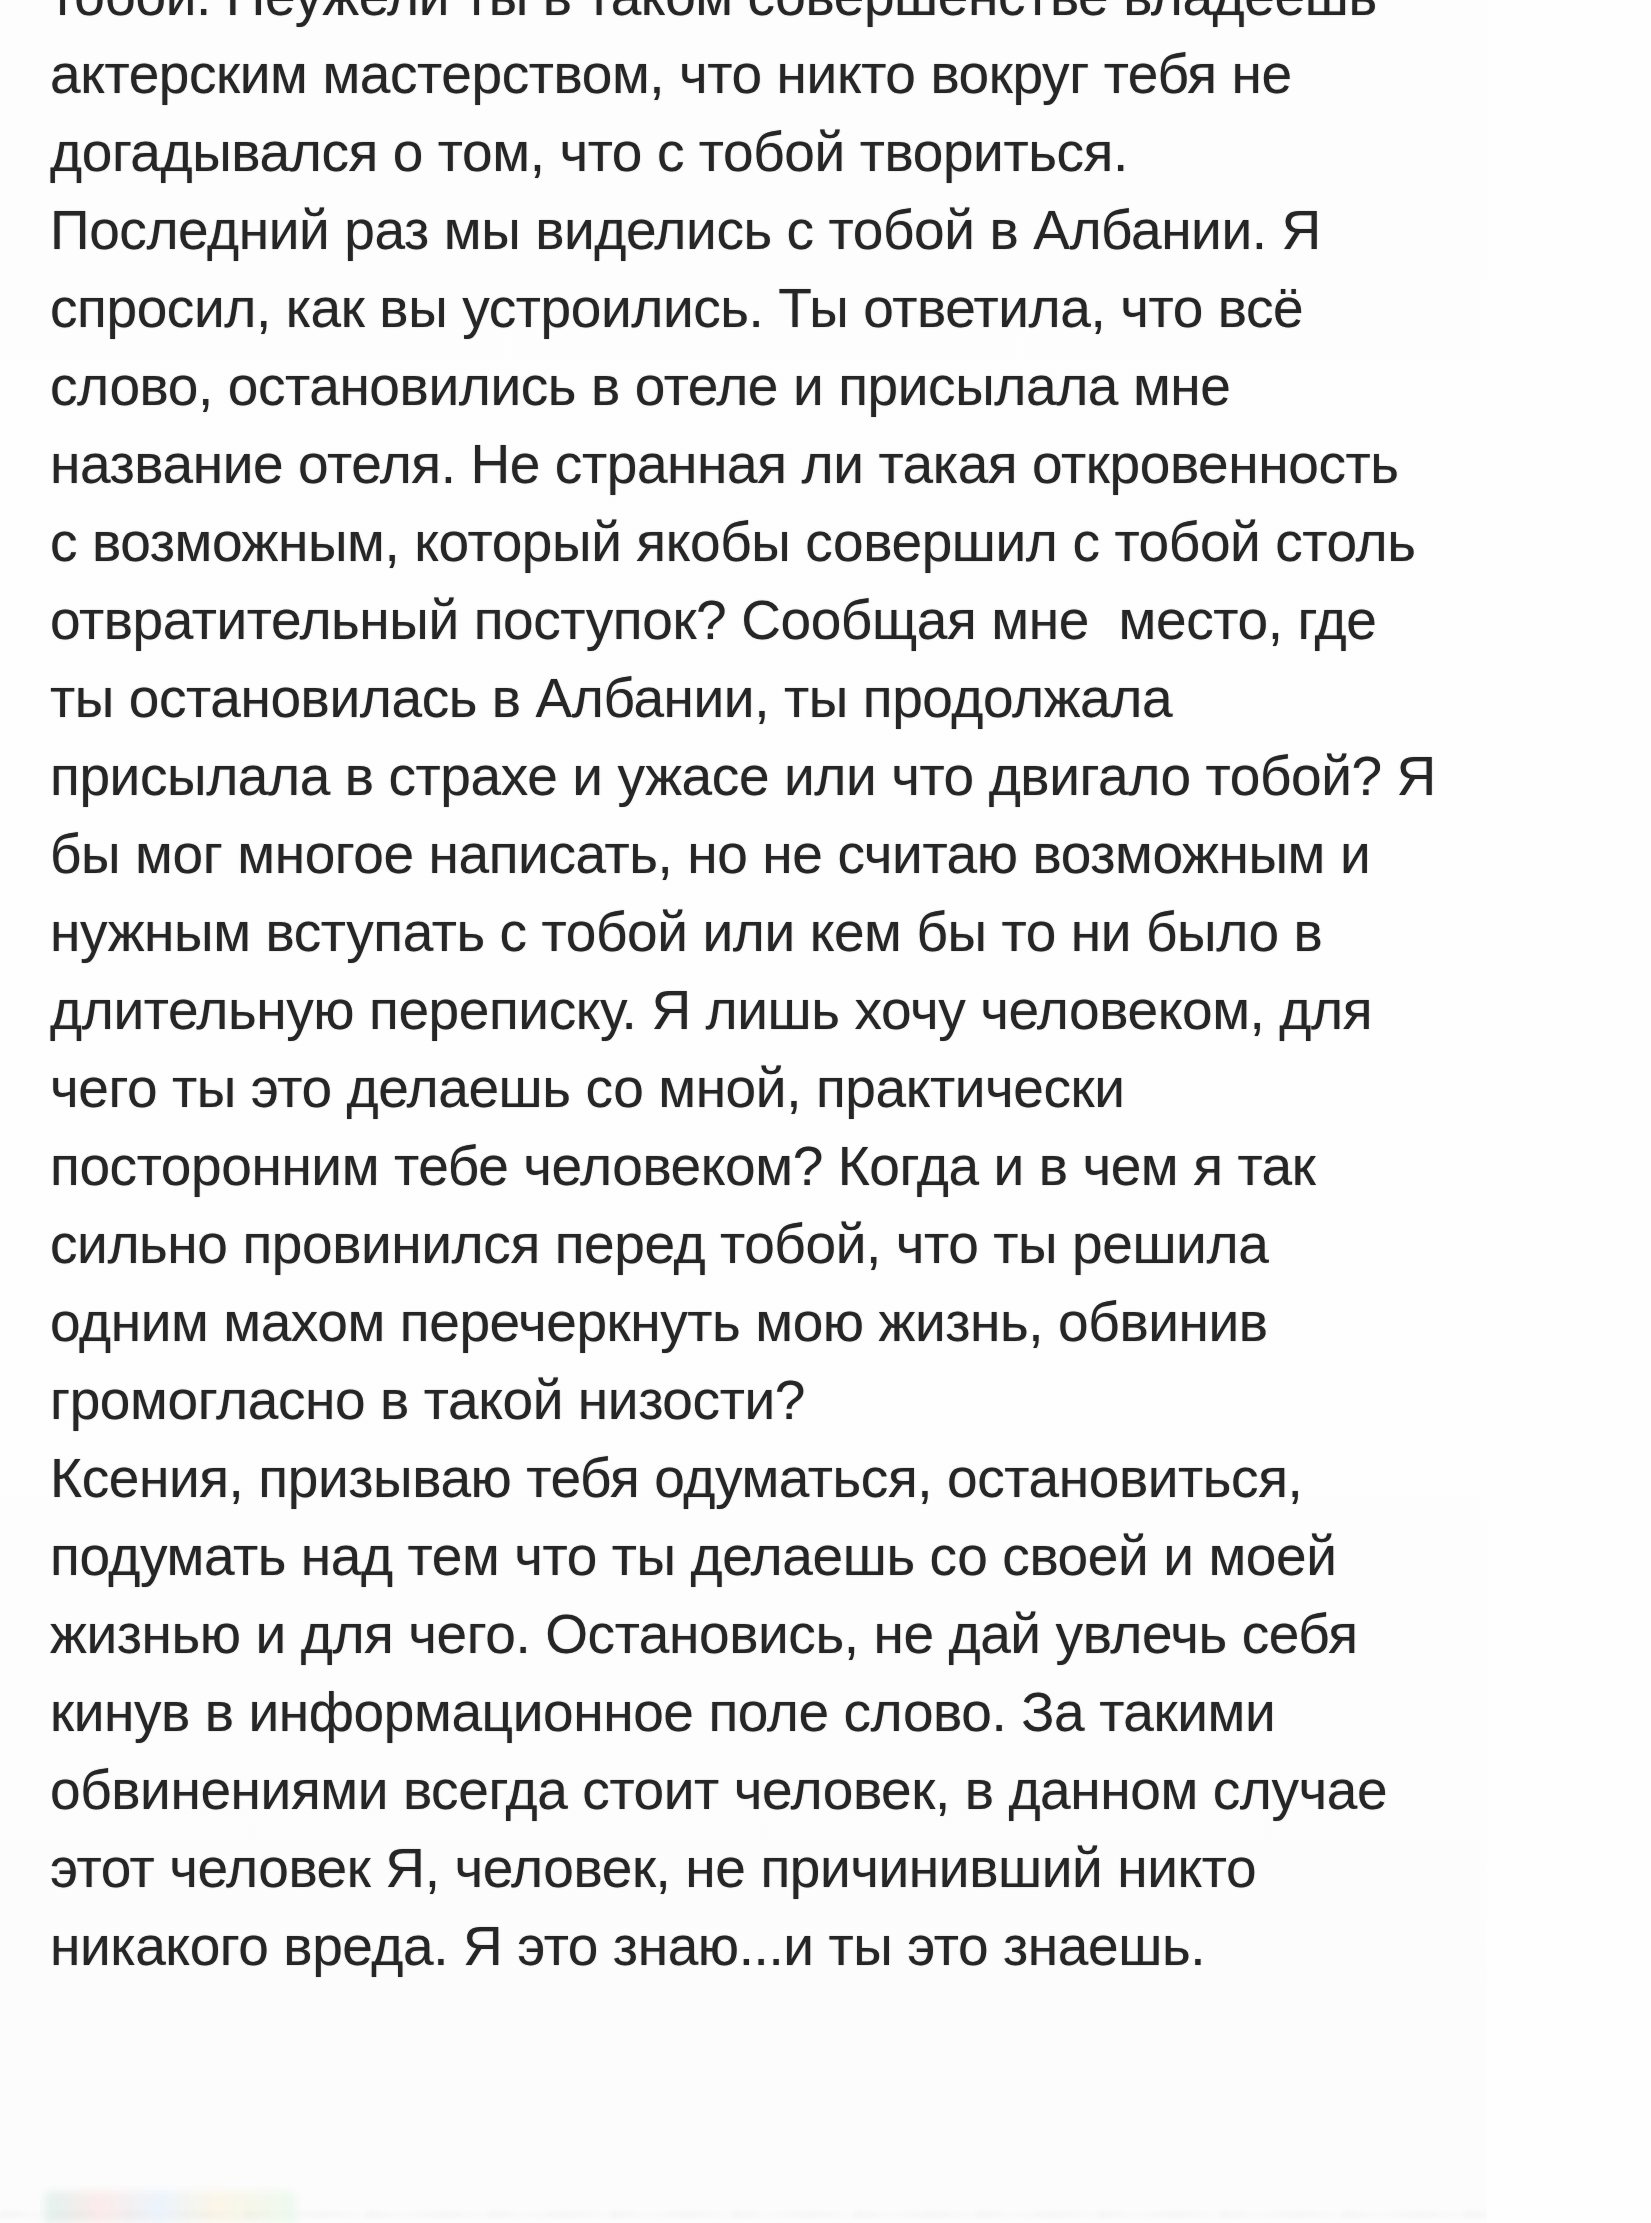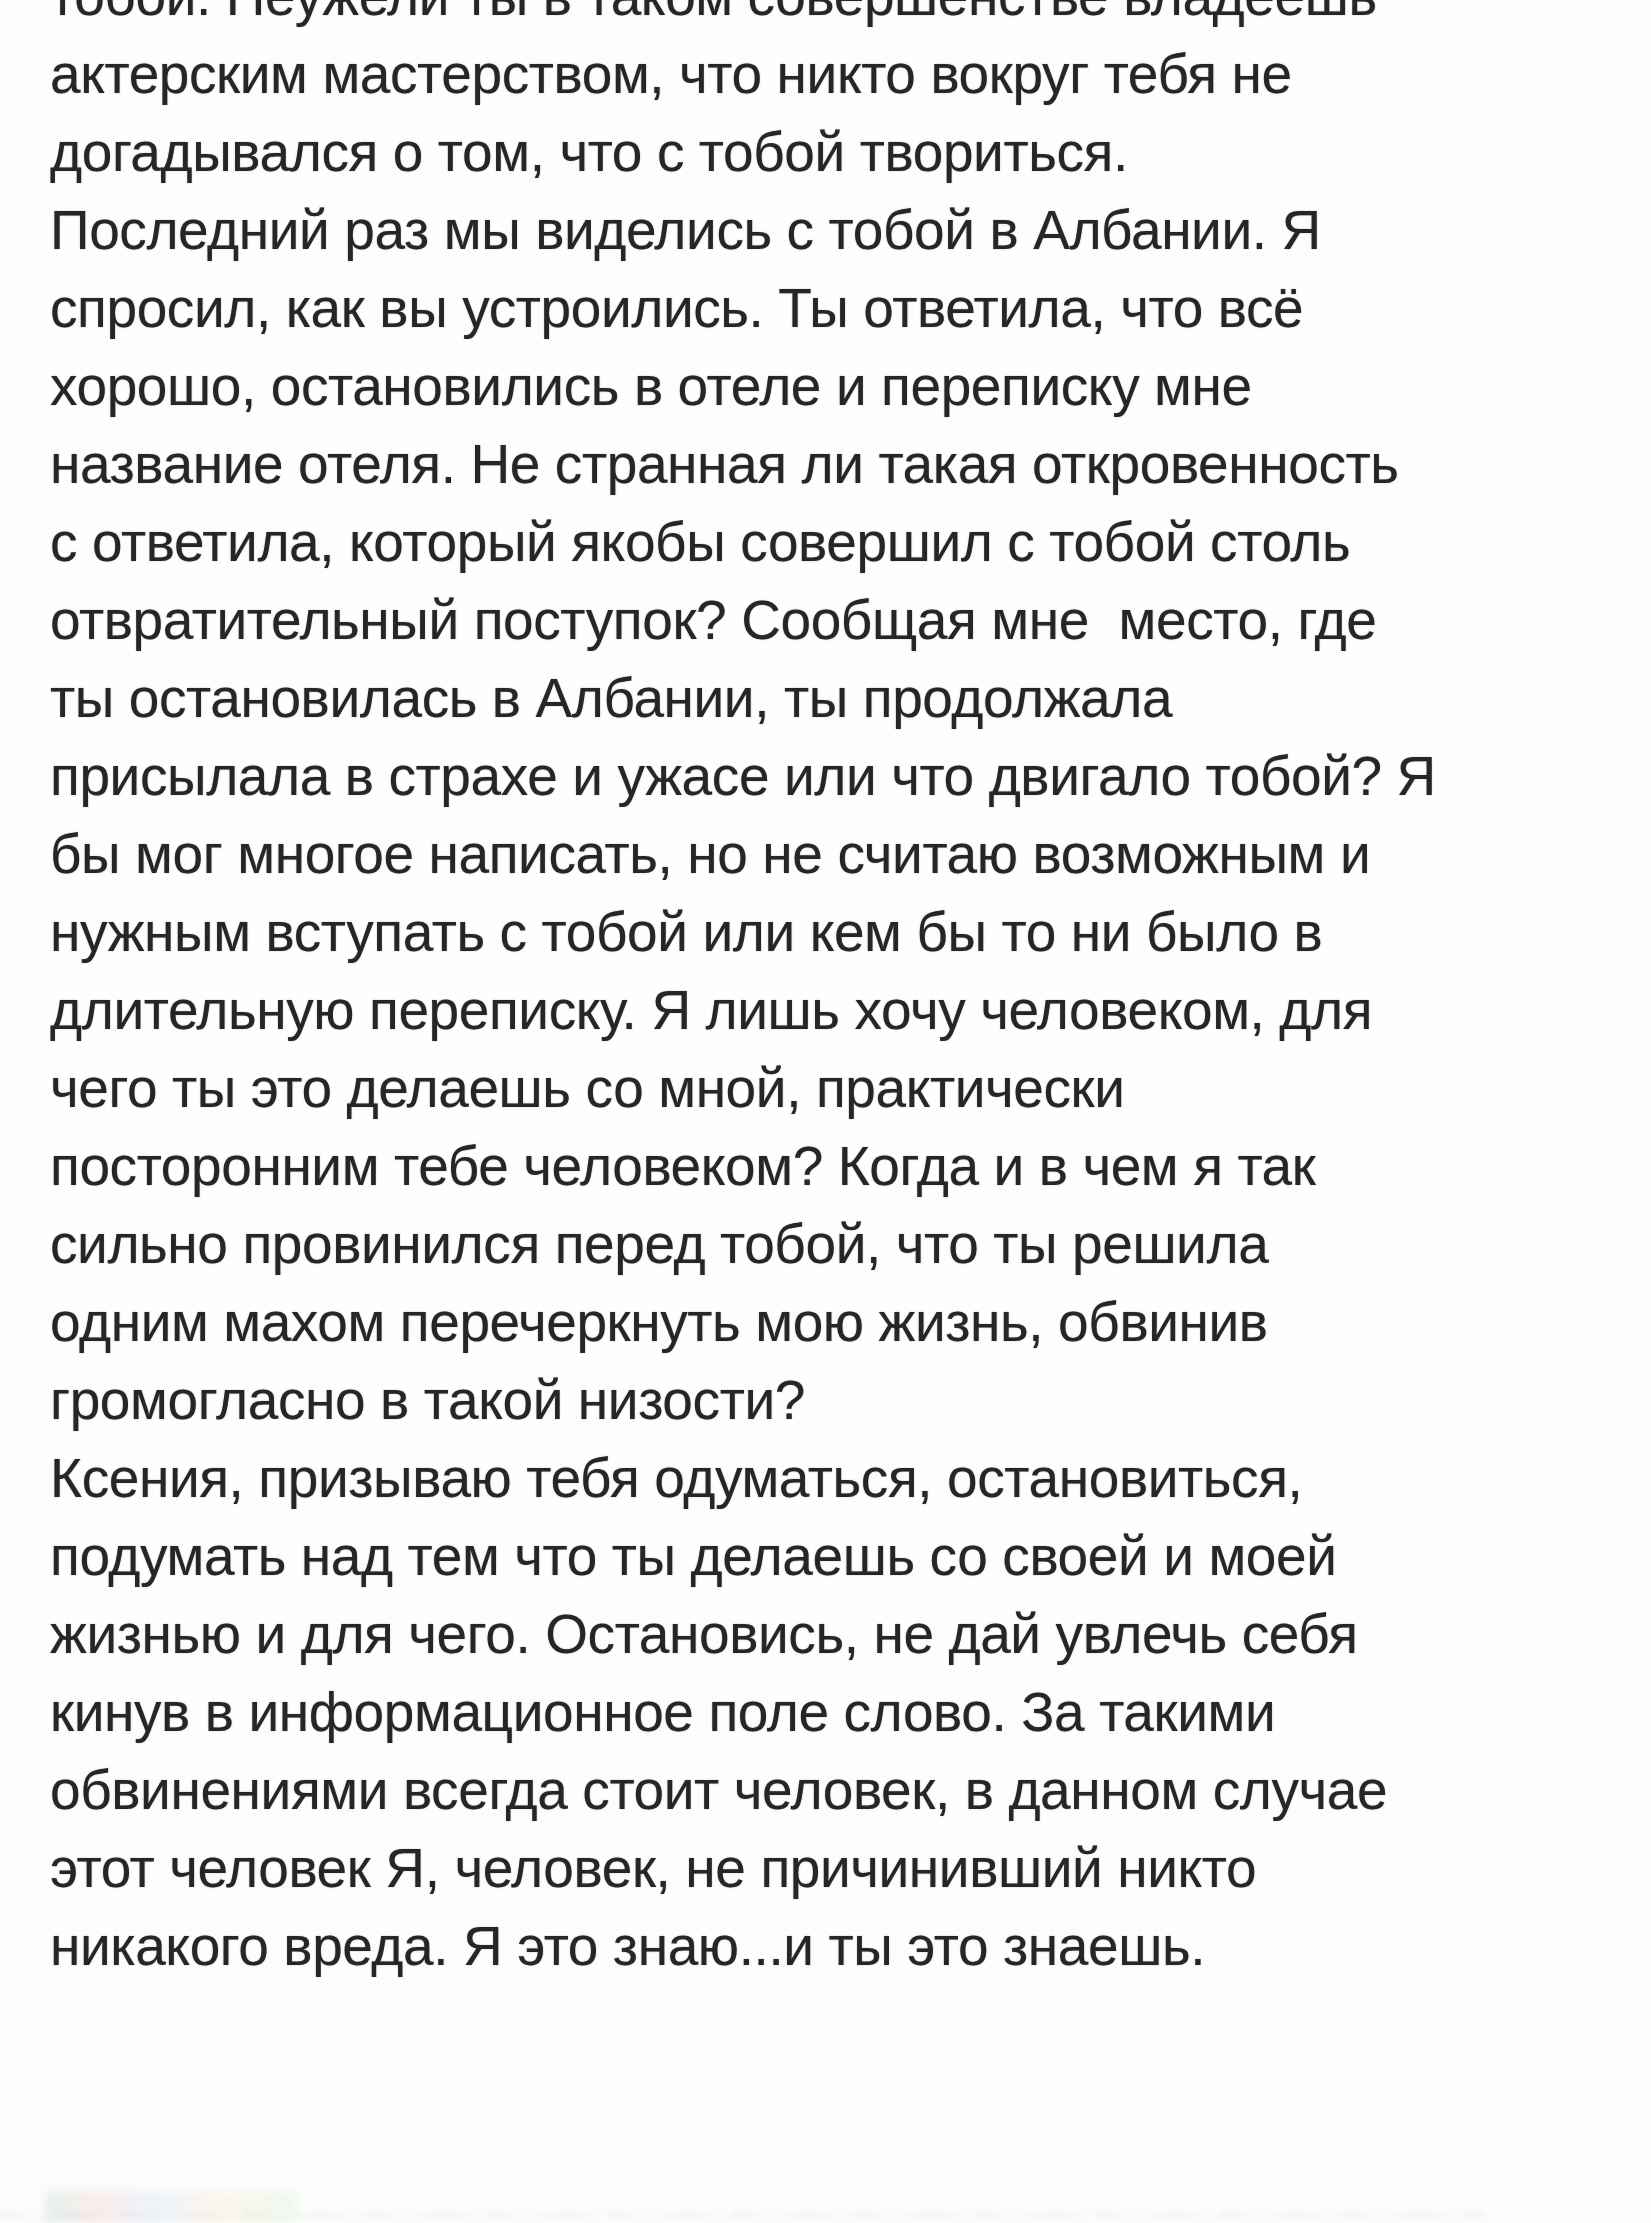--- a/index.html
+++ b/index.html
@@ -71,23 +71,23 @@
 </head>
 <body>
 
 <div class="page">
   <div class="text-block">
       <div class="line">тобой. Неужели ты в таком совершенстве владеешь</div>
       <div class="line">актерским мастерством, что никто вокруг тебя не</div>
       <div class="line">догадывался о том, что с тобой твориться.</div>
       <div class="line">Последний раз мы виделись с тобой в Албании. Я</div>
       <div class="line">спросил, как вы устроились. Ты ответила, что всё</div>
-      <div class="line">хорошо, остановились в отеле и переписку мне</div>
+      <div class="line">слово, остановились в отеле и присылала мне</div>
       <div class="line">название отеля. Не странная ли такая откровенность</div>
-      <div class="line">с ответила, который якобы совершил с тобой столь</div>
+      <div class="line">с возможным, который якобы совершил с тобой столь</div>
       <div class="line">отвратительный поступок? Сообщая мне  место, где</div>
       <div class="line">ты остановилась в Албании, ты продолжала</div>
       <div class="line">присылала в страхе и ужасе или что двигало тобой? Я</div>
       <div class="line">бы мог многое написать, но не считаю возможным и</div>
       <div class="line">нужным вступать с тобой или кем бы то ни было в</div>
       <div class="line">длительную переписку. Я лишь хочу человеком, для</div>
       <div class="line">чего ты это делаешь со мной, практически</div>
       <div class="line">посторонним тебе человеком? Когда и в чем я так</div>
       <div class="line">сильно провинился перед тобой, что ты решила</div>
       <div class="line">одним махом перечеркнуть мою жизнь, обвинив</div>

